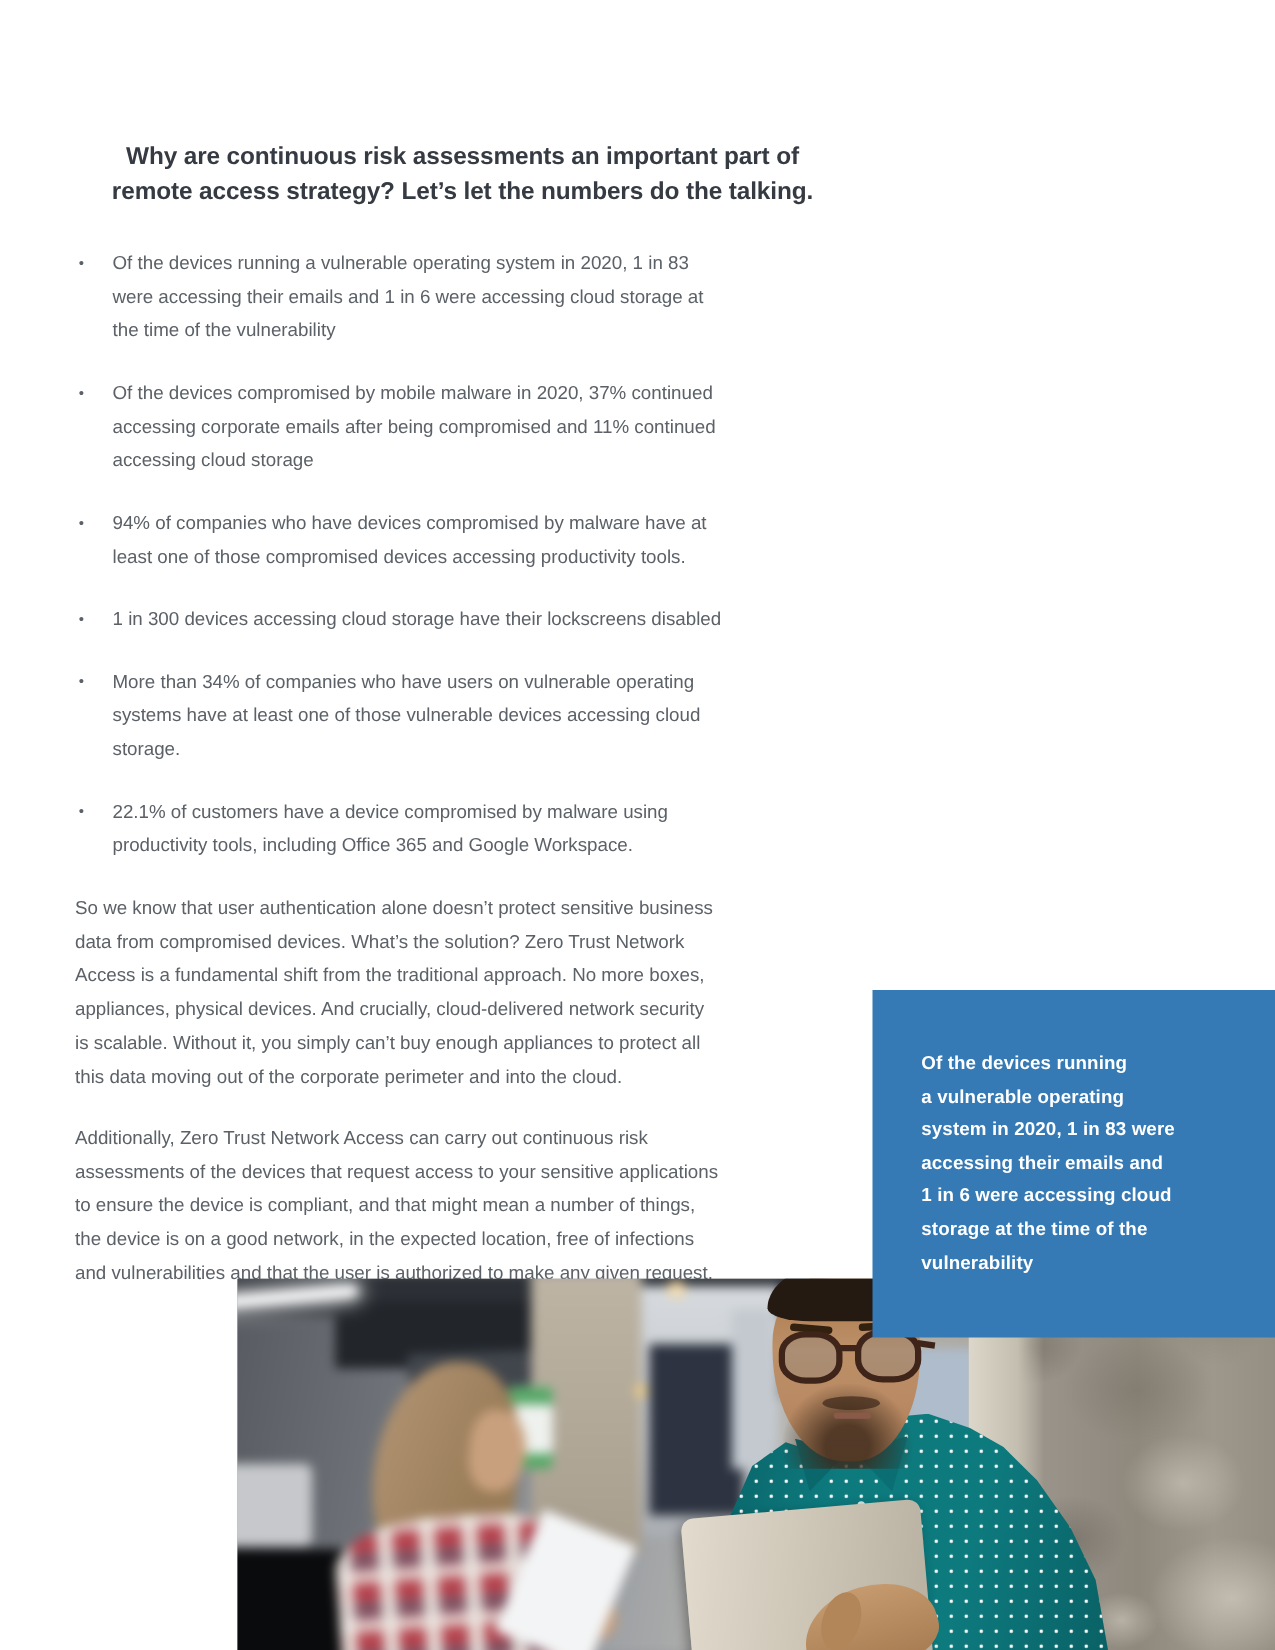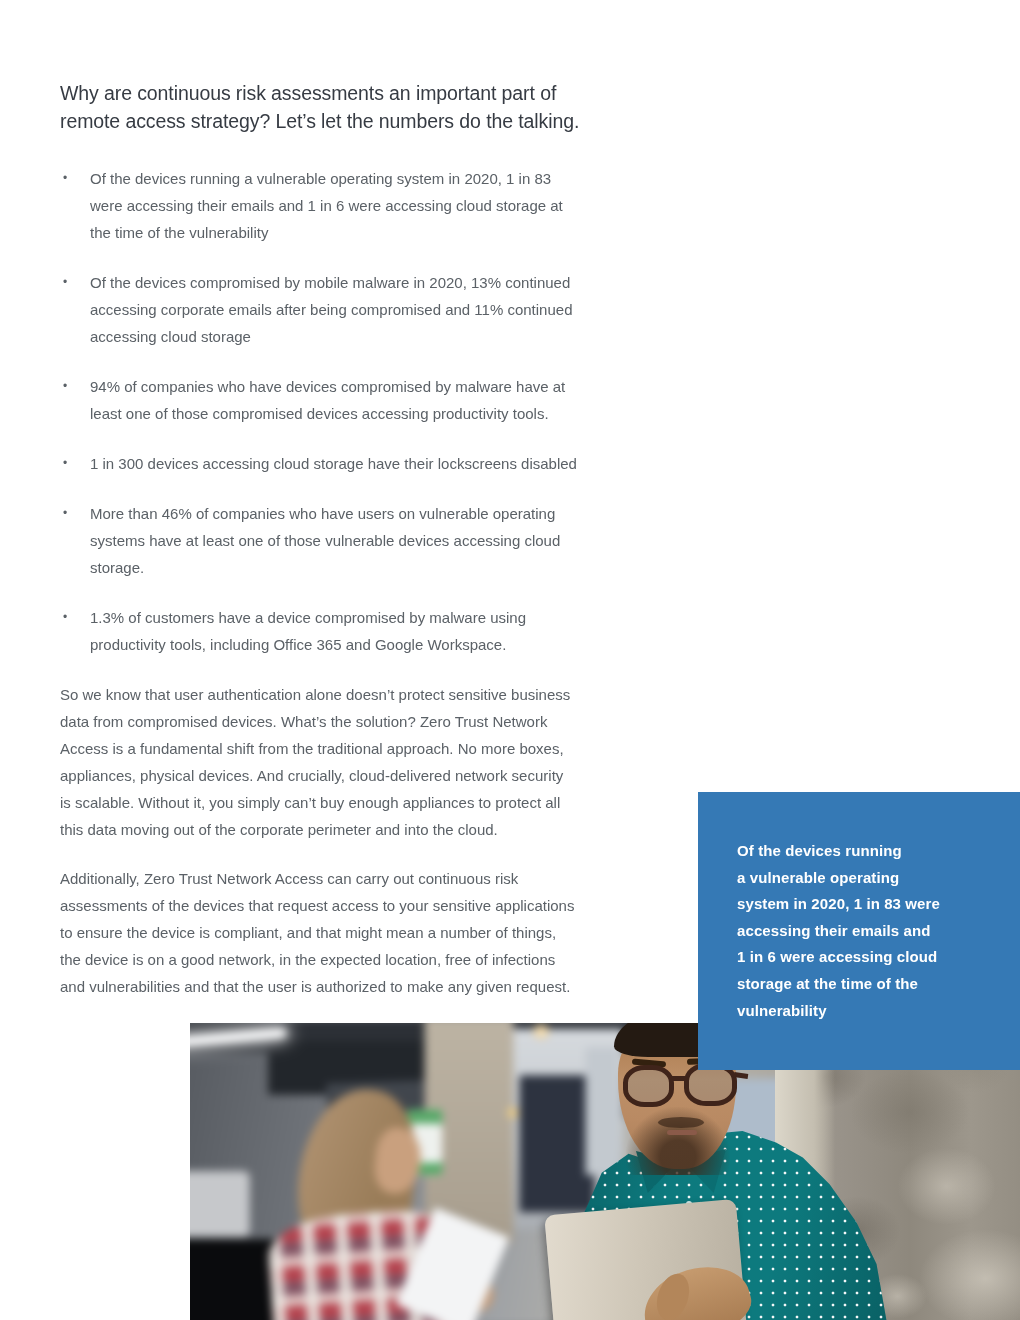--- a/index.html
+++ b/index.html
@@ -12,22 +12,22 @@
   *{margin:0;padding:0;box-sizing:border-box;}
   html,body{background:#e8e8e8;}
   .page{
     position:relative;width:1020px;height:1320px;margin:0 auto;
     background:var(--c-page);overflow:hidden;
     font-family:"Liberation Sans", sans-serif;
   }
   
   .content{position:absolute;left:60px;top:0;width:640px;}
   .headline{
-    margin-top:80px;font-size:19.5px;line-height:27.5px;font-weight:normal;
-    letter-spacing:-0.1px;color:var(--c-heading);white-space:pre-line;width:620px;
+    margin-top:112px;font-size:19.5px;line-height:27.5px;font-weight:bold;
+    letter-spacing:-0.1px;color:var(--c-heading);white-space:pre-line;width:620px;text-align:center;
   }
   .bullets{list-style:none;margin-top:30px;width:600px;}
   .bullets li{
     position:relative;padding-left:30px;margin-bottom:23px;
     font-size:15px;line-height:27px;color:var(--c-body);white-space:pre-line;
   }
   .bullets li::before{
     content:"\2022";position:absolute;left:3px;top:0;
     font-size:12px;line-height:27px;color:var(--c-body);
   }
@@ -155,30 +155,30 @@
 
 <div class="page">
 
   <div class="content">
     <h1 class="headline">Why are continuous risk assessments an important part of
 remote access strategy? Let’s let the numbers do the talking.</h1>
     <ul class="bullets">
         <li>Of the devices running a vulnerable operating system in 2020, 1 in 83
 were accessing their emails and 1 in 6 were accessing cloud storage at
 the time of the vulnerability</li>
-        <li>Of the devices compromised by mobile malware in 2020, 13% continued
+        <li>Of the devices compromised by mobile malware in 2020, 37% continued
 accessing corporate emails after being compromised and 11% continued
 accessing cloud storage</li>
         <li>94% of companies who have devices compromised by malware have at
 least one of those compromised devices accessing productivity tools.</li>
         <li>1 in 300 devices accessing cloud storage have their lockscreens disabled</li>
-        <li>More than 46% of companies who have users on vulnerable operating
+        <li>More than 34% of companies who have users on vulnerable operating
 systems have at least one of those vulnerable devices accessing cloud
 storage.</li>
-        <li>1.3% of customers have a device compromised by malware using
+        <li>22.1% of customers have a device compromised by malware using
 productivity tools, including Office 365 and Google Workspace.</li>
       </ul>
     <p class="para first">So we know that user authentication alone doesn’t protect sensitive business
 data from compromised devices. What’s the solution? Zero Trust Network
 Access is a fundamental shift from the traditional approach. No more boxes,
 appliances, physical devices. And crucially, cloud-delivered network security
 is scalable. Without it, you simply can’t buy enough appliances to protect all
 this data moving out of the corporate perimeter and into the cloud.</p>
     <p class="para second">Additionally, Zero Trust Network Access can carry out continuous risk
 assessments of the devices that request access to your sensitive applications

